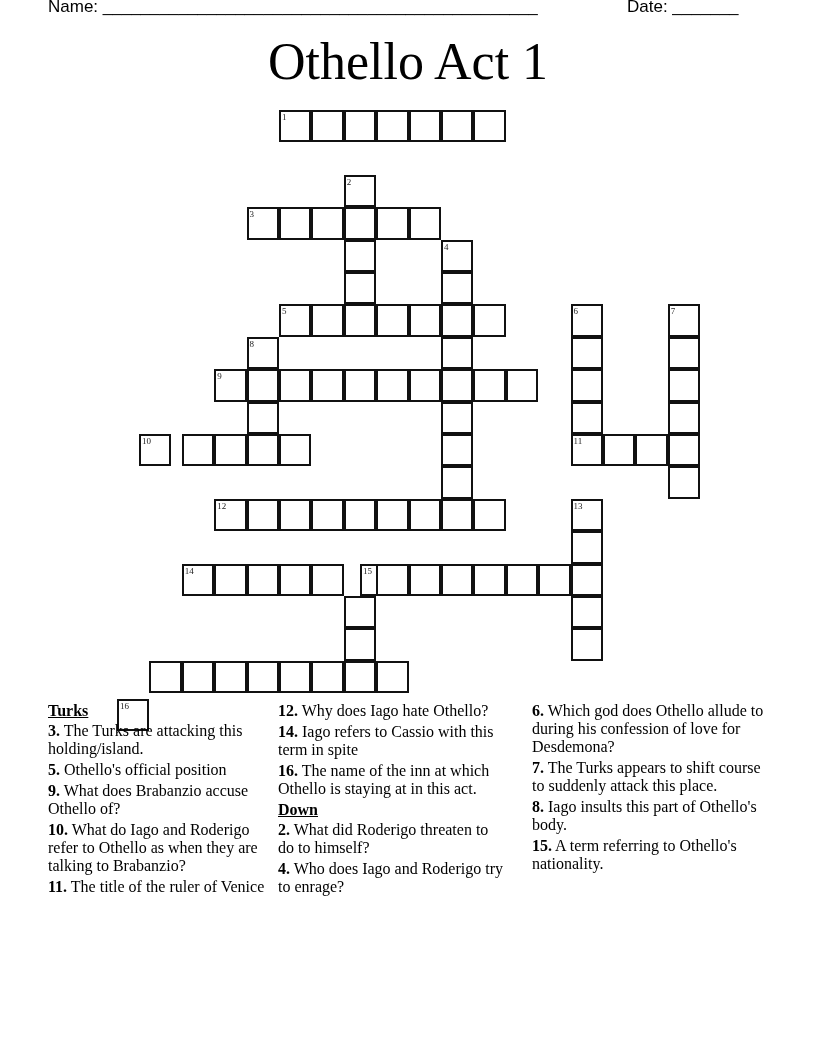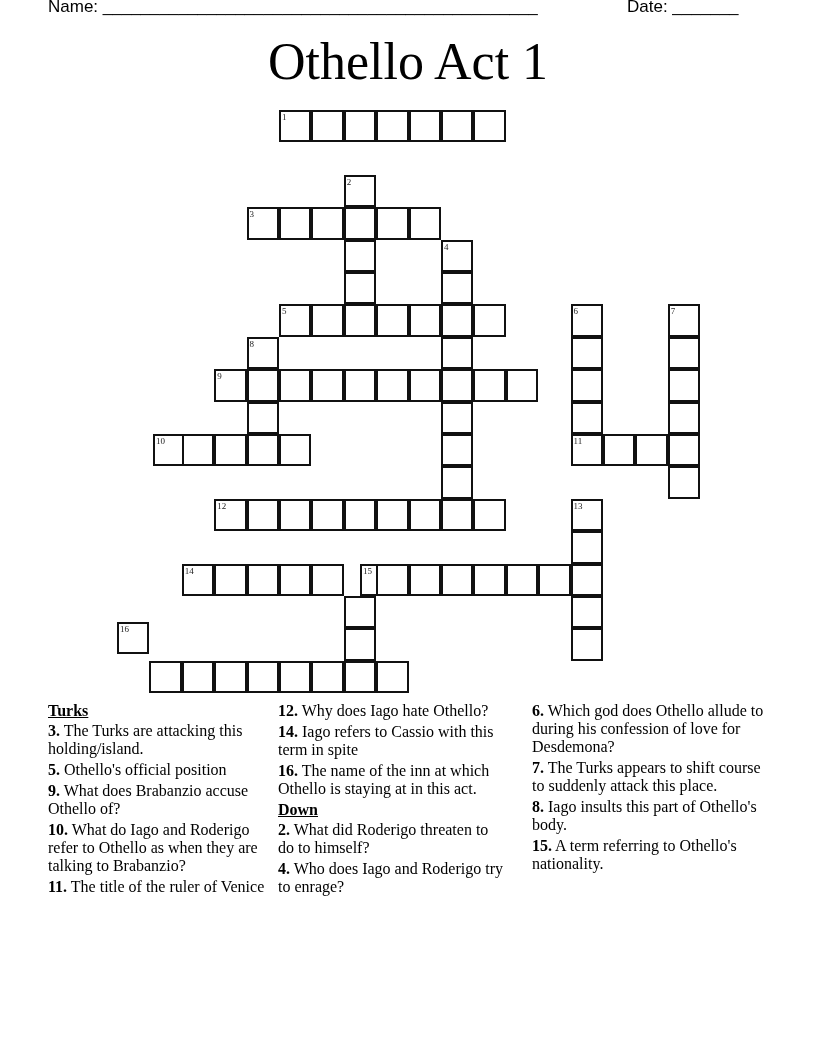--- a/index.html
+++ b/index.html
@@ -93,21 +93,21 @@
     <div class="cell" style="left: 214.2px; top: 369.2px;">
       <span class="num">9</span>
     </div>
     <div class="cell" style="left: 279px; top: 369.2px;"></div>
     <div class="cell" style="left: 311.4px; top: 369.2px;"></div>
     <div class="cell" style="left: 343.8px; top: 369.2px;"></div>
     <div class="cell" style="left: 376.2px; top: 369.2px;"></div>
     <div class="cell" style="left: 408.6px; top: 369.2px;"></div>
     <div class="cell" style="left: 473.4px; top: 369.2px;"></div>
     <div class="cell" style="left: 505.8px; top: 369.2px;"></div>
-    <div class="cell" style="left: 153px; top: 434px;">
+    <div class="cell" style="left: 139px; top: 434px;">
       <span class="num">10</span>
     </div>
     <div class="cell" style="left: 181.8px; top: 434px;"></div>
     <div class="cell" style="left: 214.2px; top: 434px;"></div>
     <div class="cell" style="left: 279px; top: 434px;"></div>
     <div class="cell" style="left: 603px; top: 434px;"></div>
     <div class="cell" style="left: 635.4px; top: 434px;"></div>
     <div class="cell" style="left: 214.2px; top: 498.8px;">
       <span class="num">12</span>
     </div>
@@ -137,21 +137,21 @@
     </div>
     <div class="cell" style="left: 376.2px; top: 563.6px;"></div>
     <div class="cell" style="left: 408.6px; top: 563.6px;"></div>
     <div class="cell" style="left: 441px; top: 563.6px;"></div>
     <div class="cell" style="left: 473.4px; top: 563.6px;"></div>
     <div class="cell" style="left: 505.8px; top: 563.6px;"></div>
     <div class="cell" style="left: 538.2px; top: 563.6px;"></div>
     <div class="cell" style="left: 343.8px; top: 596px;"></div>
     <div class="cell" style="left: 343.8px; top: 628.4px;"></div>
     <div class="cell" style="left: 343.8px; top: 660.8px;"></div>
-    <div class="cell" style="left: 117px; top: 622px;">
+    <div class="cell" style="left: 117px; top: 699px;">
       <span class="num">16</span>
     </div>
     <div class="cell" style="left: 149.4px; top: 660.8px;"></div>
     <div class="cell" style="left: 181.8px; top: 660.8px;"></div>
     <div class="cell" style="left: 214.2px; top: 660.8px;"></div>
     <div class="cell" style="left: 246.6px; top: 660.8px;"></div>
     <div class="cell" style="left: 279px; top: 660.8px;"></div>
     <div class="cell" style="left: 311.4px; top: 660.8px;"></div>
     <div class="cell" style="left: 376.2px; top: 660.8px;"></div>
   </div>

